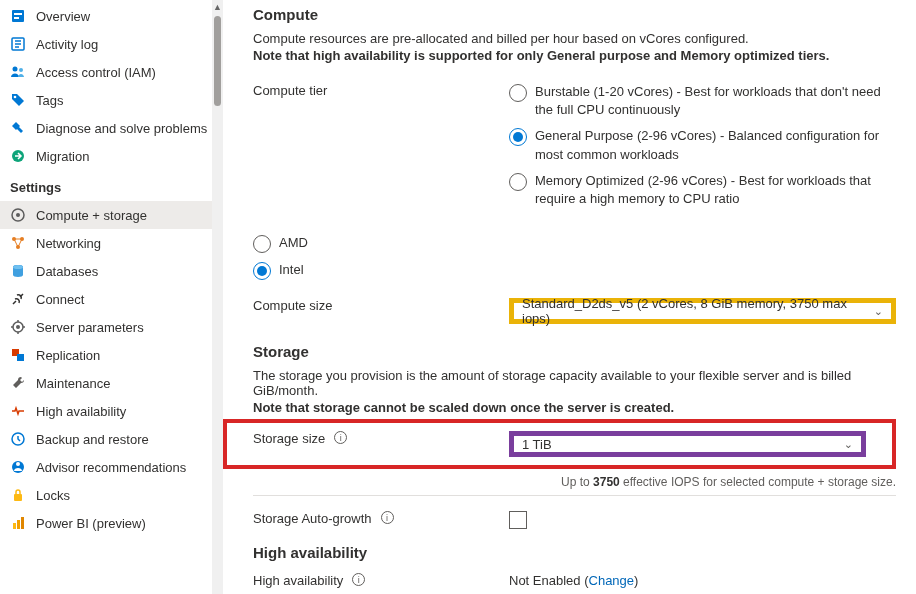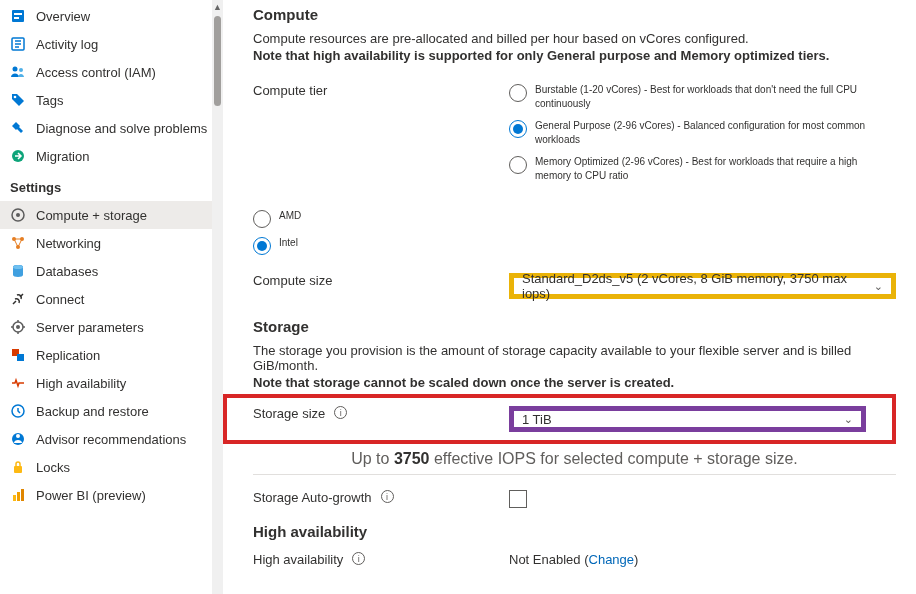--- a/index.html
+++ b/index.html
@@ -29,28 +29,28 @@
 
 .form-row { display: flex; padding: 9px 0; }
 .form-row .lbl-col { width: 256px; flex: 0 0 256px; display:flex; align-items:flex-start; gap:6px; }
 .form-row .lbl { font-size: 13px; color: #323130; }
 .form-row .val-col { flex: 1; }
 
 .radio-item { display: flex; align-items: flex-start; gap: 8px; margin-bottom: 8px; }
 .radio { width: 18px; height: 18px; border: 1px solid #605e5c; border-radius: 50%; background: #fff; flex: 0 0 18px; display:flex; align-items:center; justify-content:center; margin-top:1px; }
 .radio.checked { border-color: #0078d4; }
 .radio.checked::after { content:""; display:block; width:10px; height:10px; background:#0078d4; border-radius:50%; }
-.radio-text { font-size: 10px; line-height: 1.4; }
+.radio-text { font-size: 13px; line-height: 1.4; }
 
 .dropdown { height: 26px; border: 5px solid #eab308; display: flex; align-items:center; padding: 0 8px; font-size:13px; justify-content: space-between; background:#fff; }
 .dropdown .chev { font-size: 11px; color:#605e5c; }
 
 .highlight-box { border: 4px solid #d82626; margin-left: -30px; padding: 8px 26px 8px 26px; margin-top:4px; margin-bottom:4px; }
 
-.subnote { text-align: center; font-size: 16px; color:#605e5c; padding-top:2px; }
+.subnote { text-align: right; font-size: 12px; color:#605e5c; padding-top:2px; }
 .subnote strong { font-weight: 600; color:#323130; }
 
 .checkbox { width:18px; height:18px; border:1px solid #605e5c; background:#fff; }
 
 .hr { border-top:1px solid #e1dfdd; margin:6px 0; }
 
 .info-ic { width:13px; height:13px; border:1px solid #605e5c; border-radius:50%; display:inline-flex; align-items:center; justify-content:center; font-size:9px; color:#605e5c; margin-left:3px; }
 
 .link { color:#0067b8; cursor:pointer; }
 
@@ -182,20 +182,28 @@
           <svg class="ic-svg" viewBox="0 0 16 16">
             <rect x="2" y="2" width="7" height="7" fill="#d83b01"></rect>
             <rect x="7" y="7" width="7" height="7" fill="#0078d4"></rect>
           </svg>
         </span>
       <span class="lbl">Replication</span>
     </div>
     <div class="side-item">
       <span class="ic">
           <svg class="ic-svg" viewBox="0 0 16 16">
+            <path d="M11 2a3 3 0 00-3 3l-5 5 3 3 5-5a3 3 0 003-3l-2 2-2-2 2-2z" fill="#605e5c"></path>
+          </svg>
+        </span>
+      <span class="lbl">Maintenance</span>
+    </div>
+    <div class="side-item">
+      <span class="ic">
+          <svg class="ic-svg" viewBox="0 0 16 16">
             <path d="M2 8h3l1-3 2 6 1-3h5" stroke="#d83b01" stroke-width="1.5" fill="none"></path>
           </svg>
         </span>
       <span class="lbl">High availability</span>
     </div>
     <div class="side-item">
       <span class="ic">
           <svg class="ic-svg" viewBox="0 0 16 16">
             <circle cx="8" cy="8" r="6" fill="none" stroke="#0078d4" stroke-width="1.5"></circle>
             <path d="M8 5v3l2 2" stroke="#0078d4" stroke-width="1.5" fill="none"></path>

